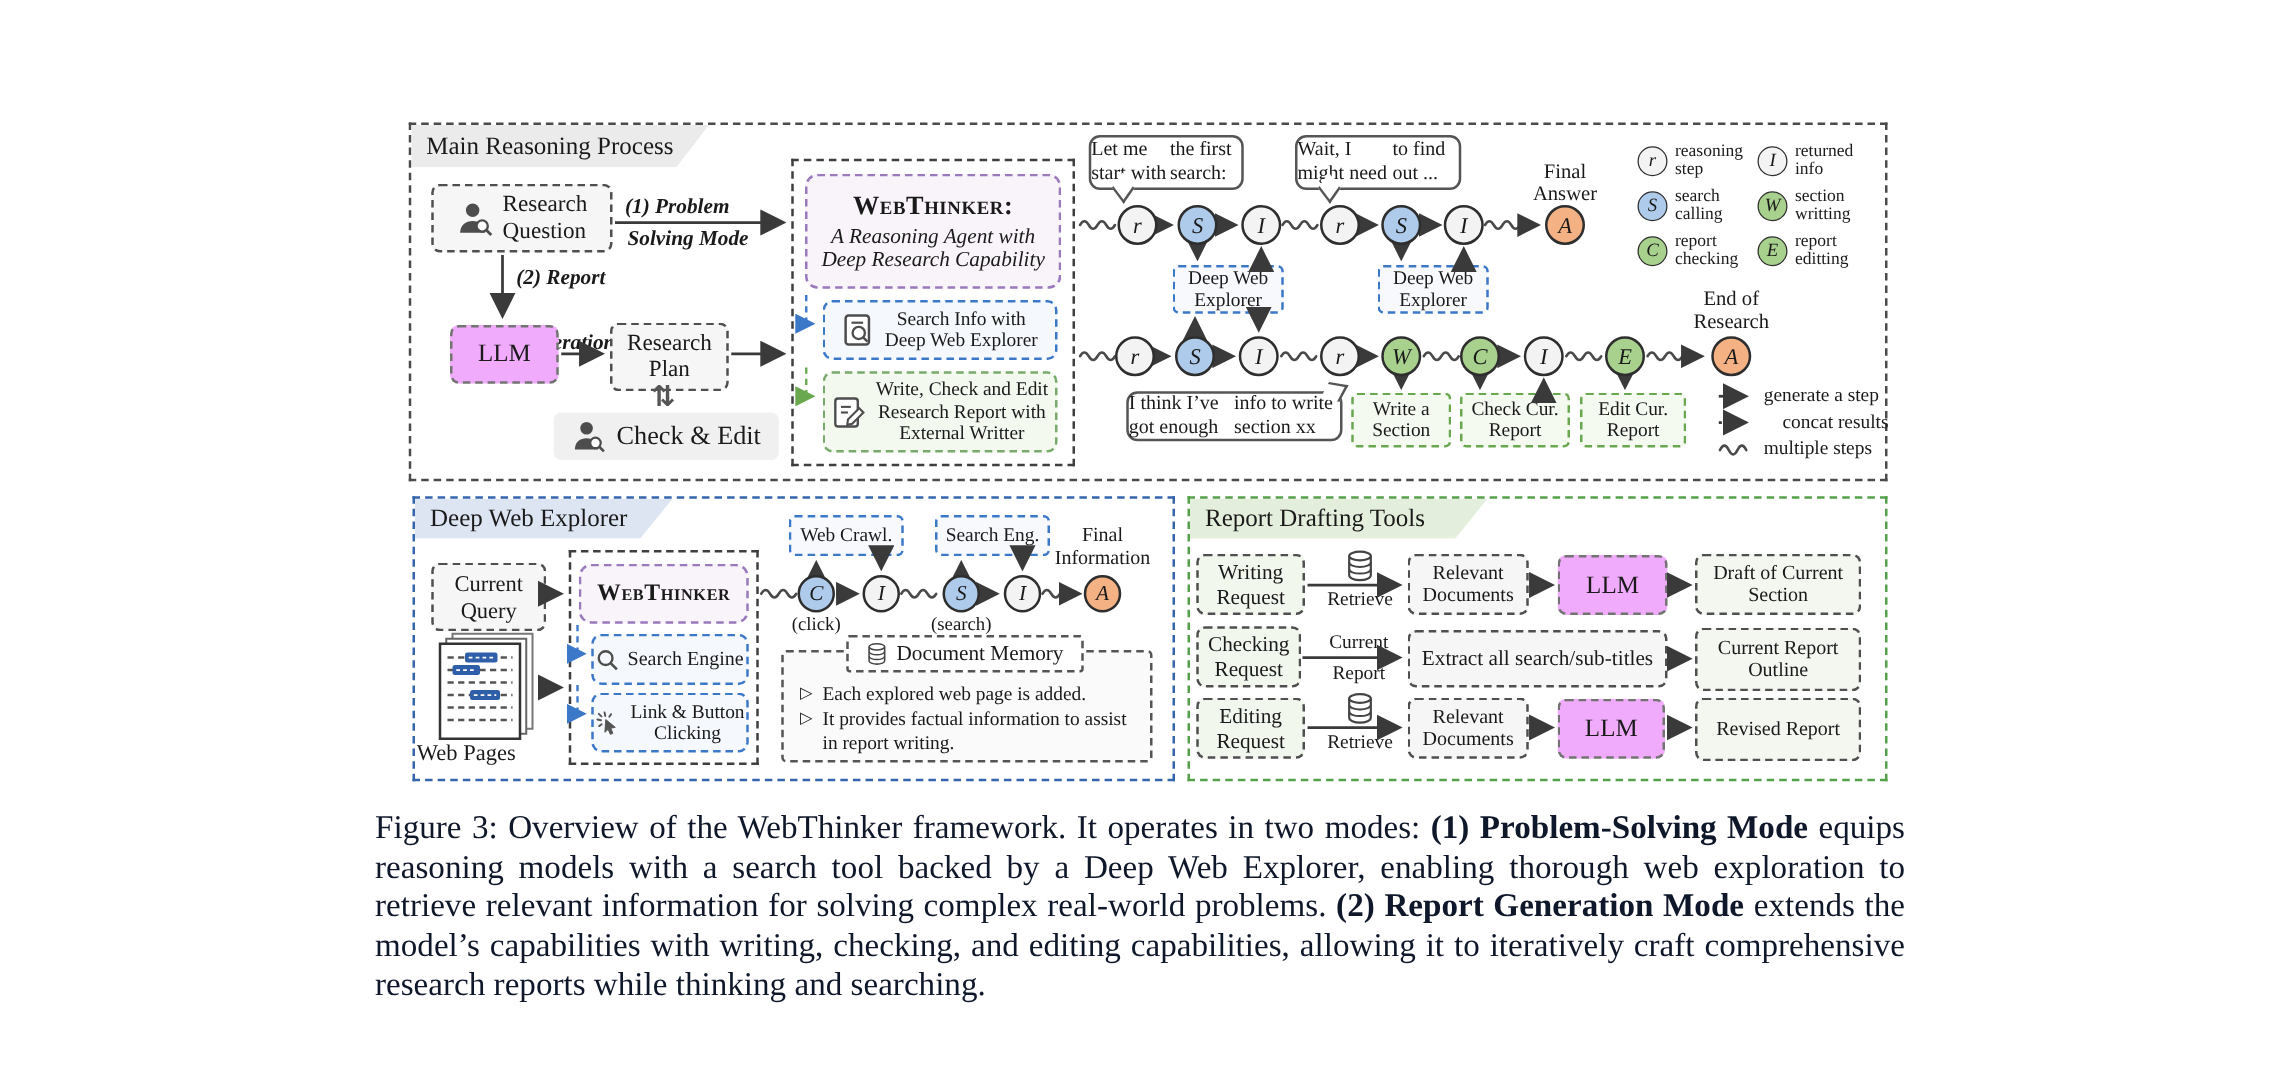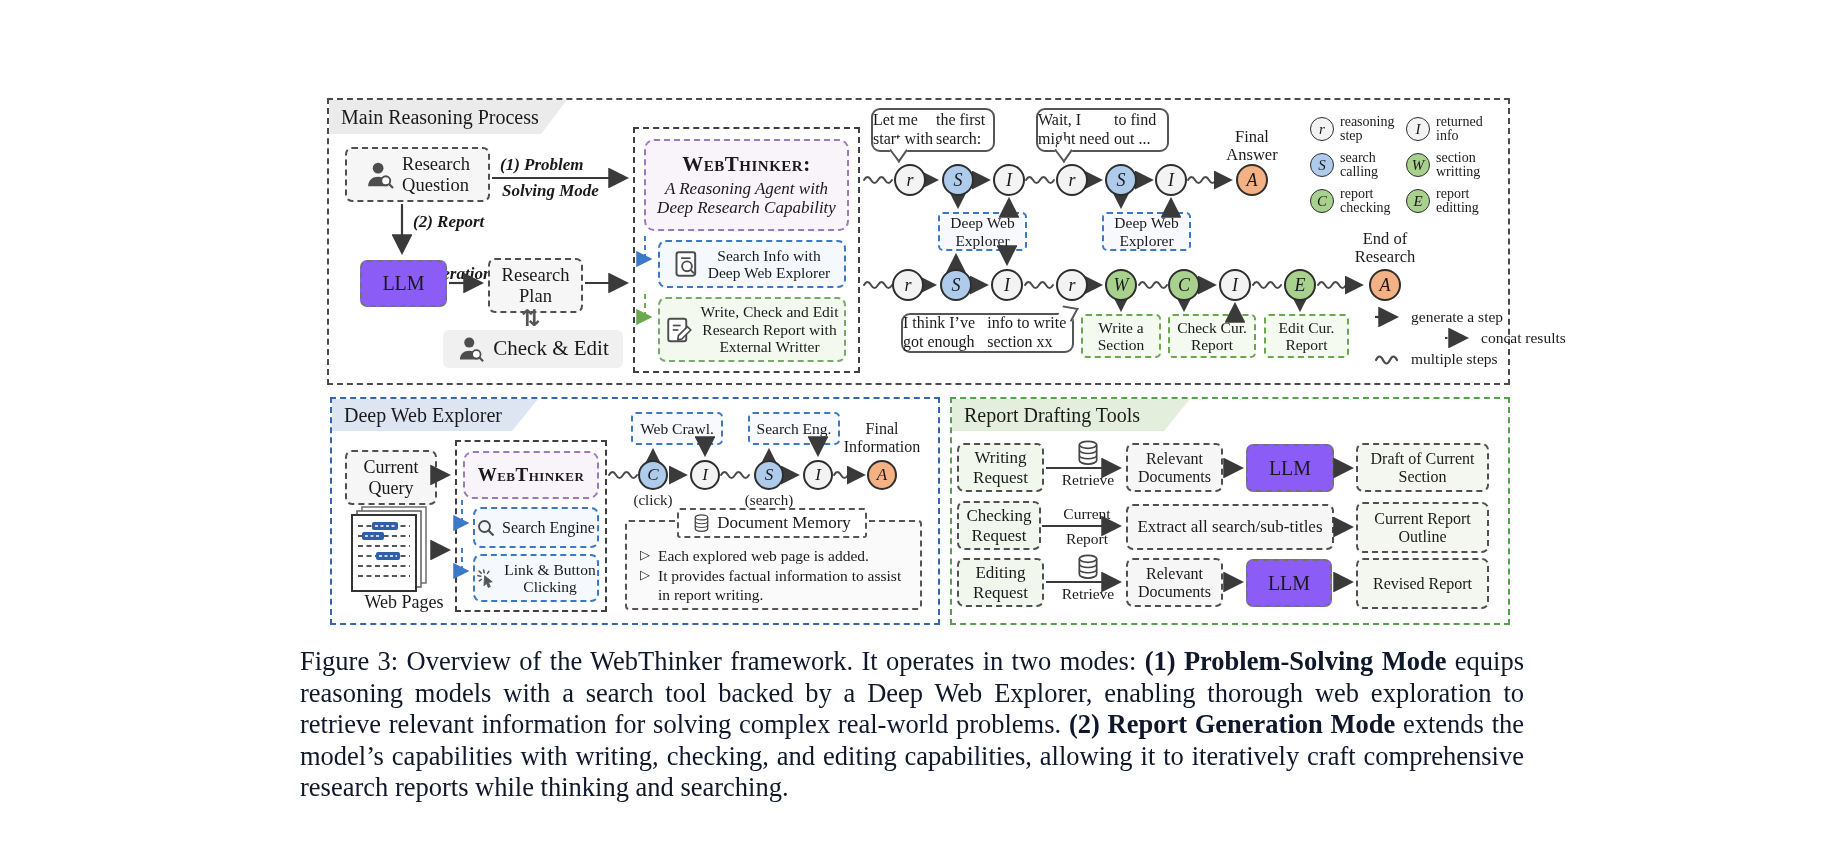--- a/index.html
+++ b/index.html
@@ -9,21 +9,21 @@
   .panel{position:absolute;box-sizing:border-box;background:transparent;}
   .panel.main{border:2px dashed var(--panel-border);}
   .panel.dwe{border:2px dashed var(--dwe-border);}
   .panel.report{border:2px dashed var(--report-border);}
   .tab{position:absolute;box-sizing:border-box;display:flex;align-items:center;
        padding:2px 34px 2px 12px;font-size:20px;white-space:nowrap;
        clip-path:polygon(0 0,100% 0,calc(100% - 26px) 100%,0 100%);}
   .box{position:absolute;box-sizing:border-box;display:flex;flex-direction:column;
        align-items:center;justify-content:center;text-align:center;line-height:1.12;}
   .dashdot{border:2px dashed #4f4f4f;border-radius:7px;background:#f6f6f6;}
-  .graybox{border:2px dashed #737373;border-radius:7px;background:#8b5cf6;}
+  .graybox{border:2px dashed #737373;border-radius:7px;background:#f0abfc;}
   .purplebox{border:2.4px dashed var(--purple);border-radius:10px;background:#f9f3fa;}
   .bluebox{border:2px dashed var(--blue);border-radius:8px;background:#f5f8fd;}
   .greenbox{border:2px dashed var(--green2);border-radius:8px;background:#f3f9ef;}
   .minibox{border:2px dashed var(--blue);border-radius:5px;background:#f7f9fd;font-size:15.5px;}
   .actionbox{border:2px dashed var(--green);border-radius:5px;background:#f5faf1;font-size:15.5px;}
   .wtcontainer{position:absolute;box-sizing:border-box;border:2px dashed #3f3f3f;background:#fff;}
   .node{position:absolute;box-sizing:border-box;width:32px;height:32px;border-radius:50%;
         border:2px solid #2e2e2e;display:flex;align-items:center;justify-content:center;
         font-style:italic;font-size:18px;background:var(--node-plain);z-index:5;}
   .node.sm{width:30px;height:30px;font-size:17px;}
@@ -308,21 +308,21 @@
     <span class="legend-node green">E</span>
     <span class="legend-desc"><span>report</span><br><span>editting</span></span>
   </div>
 
   <div class="legend-item" style="left:1374px;top:308px;gap:7px;">
     <svg width="30" height="12" viewBox="0 0 30 12">
         <line x1="1" y1="6" x2="22" y2="6" stroke="#3a3a3a" stroke-width="2.2" marker-end="url(#ar)"></line>
       </svg>
     <span style="font-size:15.5px;">generate a step</span>
   </div>
-  <div class="legend-item" style="left:1444px;top:329px;gap:7px;">
+  <div class="legend-item" style="left:1374px;top:329px;gap:22px;">
     <svg width="30" height="12" viewBox="0 0 30 12">
         <line x1="1" y1="6" x2="22" y2="6" stroke="#3a3a3a" stroke-width="2.2" stroke-dasharray="2.5 3" marker-end="url(#ar)"></line>
       </svg>
     <span style="font-size:15.5px;">concat results</span>
   </div>
   <div class="legend-item" style="left:1374px;top:350px;gap:7px;">
     <svg width="30" height="14" viewBox="0 0 30 14">
         <path d="M2 8 q3.5 -7 7 0 t7 0 t7 0" fill="none" stroke="#4a4a4a" stroke-width="2.2" stroke-linecap="round"></path>
       </svg>
     <span style="font-size:15.5px;">multiple steps</span>
@@ -347,21 +347,21 @@
     </g>
     <rect x="26" y="18" width="26" height="8" rx="2" fill="#2e5fa8"></rect>
     <rect x="16" y="28" width="22" height="8" rx="2" fill="#2e5fa8"></rect>
     <rect x="30" y="48" width="24" height="8" rx="2" fill="#2e5fa8"></rect>
     <g stroke="#fff" stroke-width="1.4" stroke-dasharray="3 2.5">
       <line x1="29" y1="22" x2="49" y2="22"></line>
         <line x1="19" y1="32" x2="35" y2="32"></line>
         <line x1="33" y1="52" x2="51" y2="52"></line>
     </g>
   </svg>
-  <div class="lbl" style="left:356px;top:592px;width:96px;font-size:18px;">Web Pages</div>
+  <div class="lbl" style="left:325px;top:592px;width:96px;font-size:18px;">Web Pages</div>
 
   <div class="wtcontainer" style="left:455px;top:440px;width:152px;height:172px;"></div>
   <div class="box purplebox" style="left:463px;top:451px;width:136px;height:48px;">
     <span class="smallcaps" style="font-size:19px;">WebThinker</span>
   </div>
   <div class="box bluebox" style="left:473px;top:507px;width:126px;height:41px;flex-direction:row;gap:7px;font-size:16px;">
     <svg width="18" height="18" viewBox="0 0 18 18">
         <circle cx="7.5" cy="7.5" r="5.5" fill="none" stroke="#4d4d4d" stroke-width="1.9"></circle>
         <line x1="11.5" y1="11.5" x2="16.5" y2="16.5" stroke="#4d4d4d" stroke-width="2.1"></line>
       </svg>

